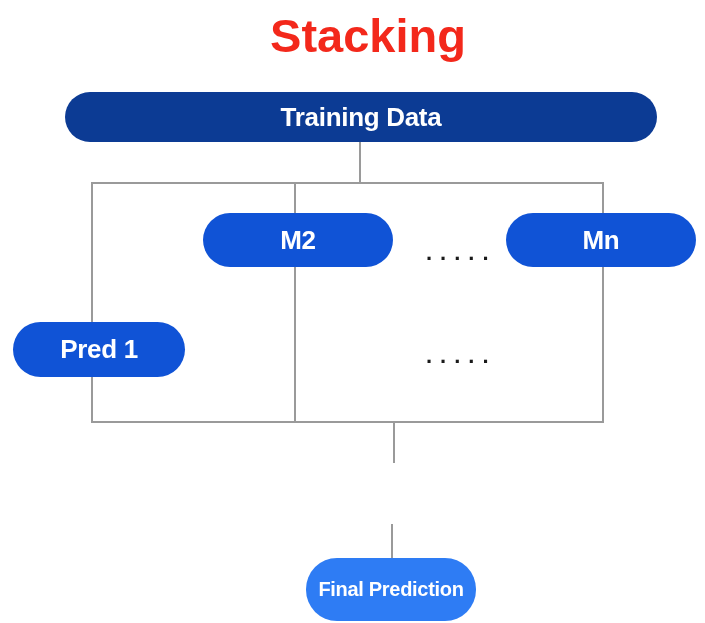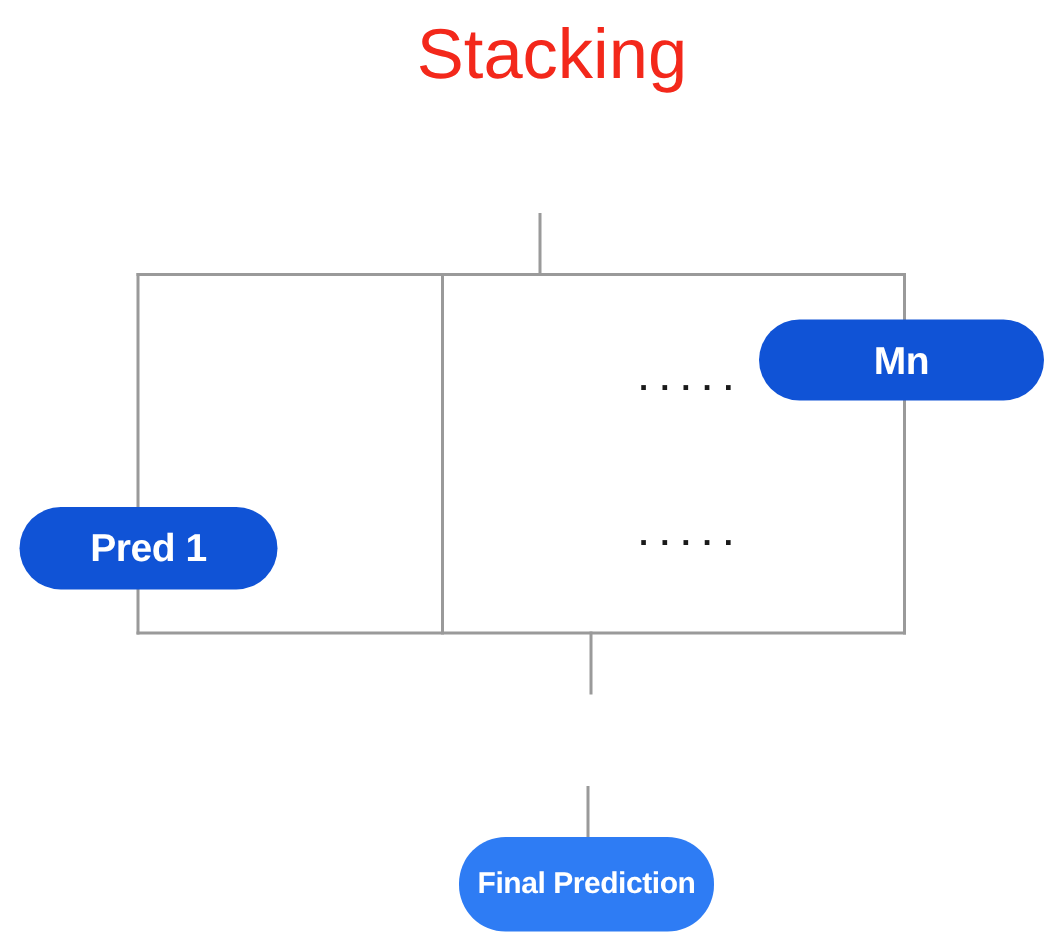--- a/index.html
+++ b/index.html
@@ -24,21 +24,21 @@
     height: 623px;
     background: var(--background);
     overflow: hidden;
   }
   .title {
     position: absolute;
     top: 10px;
     left: 368px;
     transform: translateX(-50%);
     font-size: 47px;
-    font-weight: 400;
+    font-weight: 700;
     color: var(--title);
     white-space: nowrap;
     line-height: 1.1;
   }
   .line {
     position: absolute;
     background: var(--line);
     z-index: 1;
   }
   .pill {
@@ -54,21 +54,21 @@
     text-align: center;
   }
   .navy  { background: var(--navy); }
   .blue  { background: var(--blue); }
   .light { background: var(--lightBlue); }
 
   .n-training { left: 65px;  top: 92px;  width: 592px; height: 50px; border-radius: 25px; }
   .n-m1       { left: 6px;   top: 213px; width: 190px; height: 54px; border-radius: 27px; }
   .n-m2       { left: 203px; top: 213px; width: 190px; height: 54px; border-radius: 27px; }
   .n-mn       { left: 506px; top: 213px; width: 190px; height: 54px; border-radius: 27px; }
-  .n-pred1    { left: 13px;  top: 322px; width: 172px; height: 55px; border-radius: 27.5px; margin-top: 16px; }
+  .n-pred1    { left: 13px;  top: 322px; width: 172px; height: 55px; border-radius: 27.5px; }
   .n-pred2    { left: 211px; top: 322px; width: 172px; height: 55px; border-radius: 27.5px; }
   .n-predn    { left: 506px; top: 322px; width: 184px; height: 55px; border-radius: 27.5px; }
   .n-model    { left: 304px; top: 462px; width: 175px; height: 64px; border-radius: 32px; }
   .n-final    { left: 306px; top: 558px; width: 170px; height: 63px; border-radius: 31px;
                 font-size: 20px; line-height: 1.25; }
 
   
   .l-stem-top    { left: 359px; top: 142px; width: 2px;   height: 41px; }
   .l-h-top       { left: 91px;  top: 182px; width: 513px; height: 2px;  }
   .l-col1        { left: 91px;  top: 182px; width: 2px;   height: 241px; }
@@ -105,20 +105,22 @@
   <div class="line l-col1"></div>
   <div class="line l-col2"></div>
   <div class="line l-coln"></div>
   <div class="line l-h-bottom"></div>
   <div class="line l-stem-model"></div>
   <div class="line l-stem-final"></div>
 
   <div class="dots dots-m">.....</div>
   <div class="dots dots-pred">.....</div>
 
+  <div class="pill navy n-training">Training Data</div>
 
+  <div class="pill blue n-m2">M2</div>
   <div class="pill blue n-mn">Mn</div>
 
   <div class="pill blue n-pred1">Pred 1</div>
 
   <div class="pill light n-final">Final Prediction</div>
 
 </div>
 
 </body></html>

